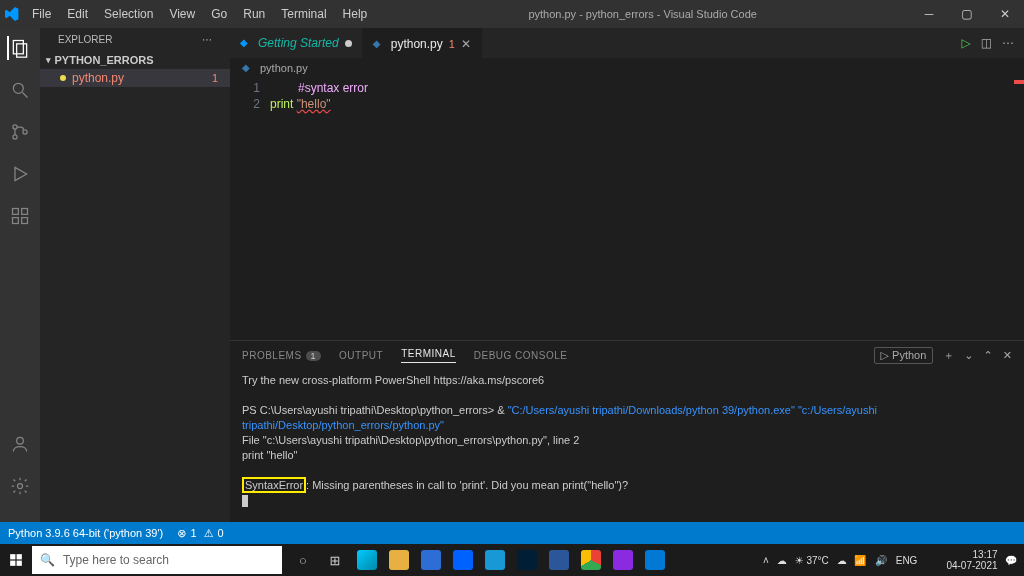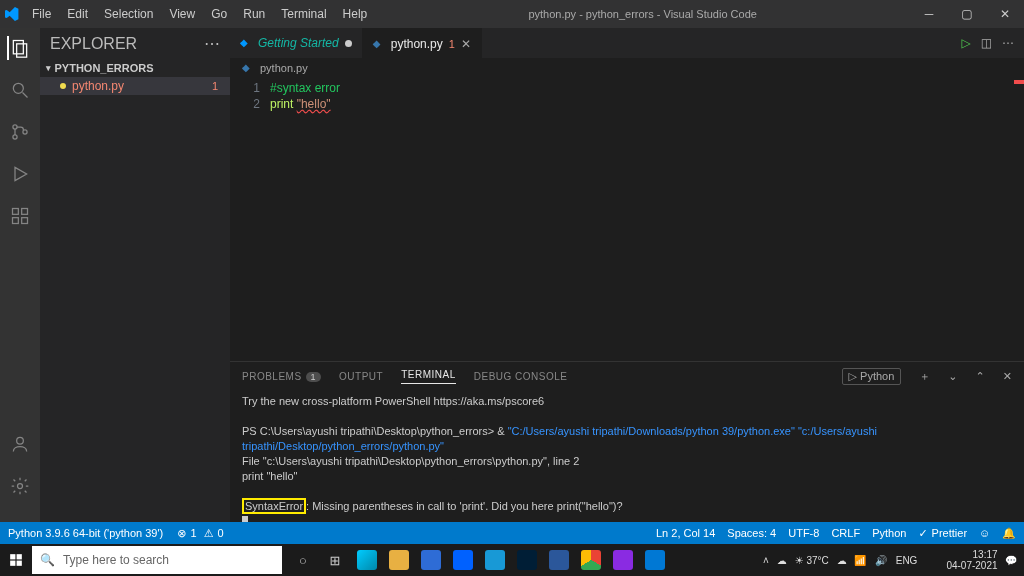--- a/index.html
+++ b/index.html
@@ -10,21 +10,21 @@
 .menu div { padding:0 8px; line-height:28px; cursor:default; }
 .title-center { flex:1; text-align:center; color:#aaa; font-size:11px; }
 .win-ctrls { display:flex; }
 .win-ctrls div { width:38px; height:28px; display:flex; align-items:center; justify-content:center; }
 .body { display:flex; height:calc(100% - 28px - 22px - 32px); }
 .activity-bar { width:40px; background:#333333; display:flex; flex-direction:column; align-items:center; padding-top:8px; gap:18px; }
 .activity-bar .ab-icon { width:24px; height:24px; color:#858585; display:flex; align-items:center; justify-content:center; }
 .activity-bar .ab-icon.active { color:#fff; border-left:2px solid #fff; padding-left:0; margin-left:-2px; }
 .activity-bar .spacer { flex:1; }
 .sidebar { width:190px; background:#252526; display:flex; flex-direction:column; }
-.sidebar-hdr { display:flex; align-items:flex-end; justify-content:space-between; padding:6px 10px; color:#bbb; font-size:16px; }
+.sidebar-hdr { display:flex; align-items:flex-end; justify-content:space-between; padding:6px 18px; color:#bbb; font-size:10px; }
 .folder-hdr { display:flex; align-items:center; padding:3px 6px; color:#ccc; font-size:11px; font-weight:bold; }
 .folder-hdr .chev { margin-right:4px; font-size:9px; }
 .file-item { display:flex; align-items:center; padding:2px 6px 2px 20px; color:#ccc; font-size:12px; }
 .file-item.active { background:#37373d; }
 .file-item .dot { width:6px;height:6px;border-radius:50%;background:#f0db4f;margin-right:6px; }
 .file-item .err-count { margin-left:auto; color:#f48771; font-size:11px; padding-right:6px;}
 .outline { margin-top:auto; padding:3px 6px; font-size:11px; color:#bbb; border-top:1px solid #333; }
 .outline .chev { font-size:9px; margin-right:4px; }
 .main { flex:1; display:flex; flex-direction:column; background:#1e1e1e; }
 .tabs { height:30px; background:#252526; display:flex; align-items:stretch; }
@@ -35,29 +35,29 @@
 .tab .badge { color:#f48771; font-size:11px; }
 .tab-icon { width:12px;height:12px; display:inline-flex; }
 .tab-icon.py::before { content:"◆"; color:#3776ab; font-size:10px; }
 .tab-icon.vs::before { content:"◆"; color:#0098ff; font-size:10px; }
 .tabs-right { margin-left:auto; display:flex; align-items:center; gap:10px; padding-right:10px; color:#aaa; }
 .crumb { height:20px; display:flex; align-items:center; padding:0 12px; color:#aaa; font-size:11px; gap:6px; }
 .editor { flex:1; display:flex; font-family:Consolas,monospace; font-size:12px; position:relative; }
 .editor .minimap-err { position:absolute; right:0; top:2px; width:10px; height:4px; background:#f14c4c; }
 .gutter { width:40px; text-align:right; color:#6e7681; padding:2px 10px 0 0; line-height:16px; }
 .code { padding-top:2px; line-height:16px; white-space:pre; }
-.c-comment { color:#22c55e; }
+.c-comment { color:#f0abfc;margin-left:28px; }
 .c-kw { color:#bef264; }
 .c-str { color:#ce9178; text-decoration: underline wavy #f14c4c; }
-.panel { height:161px; border-top:1px solid #333; background:#1e1e1e; display:flex; flex-direction:column; }
+.panel { height:182px; border-top:1px solid #333; background:#1e1e1e; display:flex; flex-direction:column; }
 .panel-tabs { height:28px; display:flex; align-items:center; padding:0 12px; gap:18px; font-size:10px; color:#888; }
 .panel-tabs .pt { letter-spacing:.5px; cursor:default; }
 .panel-tabs .pt.active { color:#e7e7e7; border-bottom:1px solid #e7e7e7; padding-bottom:3px; }
 .panel-tabs .pt .count { background:#4d4d4d; border-radius:8px; padding:0 5px; margin-left:4px; font-size:9px; color:#ccc;}
-.panel-right { margin-left:auto; display:flex; align-items:center; gap:18px; color:#aaa; font-size:11px;padding-left:39px; }
+.panel-right { margin-left:auto; display:flex; align-items:center; gap:10px; color:#aaa; font-size:11px;padding-left:39px; }
 .panel-right .pyb { border:1px solid #555; padding:1px 6px; border-radius:2px; }
 .term { flex:1; overflow:hidden; padding:4px 12px; font-family:Consolas,monospace; font-size:11px; line-height:15px; color:#ccc; }
 .term .blue { color:#3794ff; }
 .term .hl-box { border:2px solid #ffeb00; padding:0 1px; color:#ccc; }
 .term .cursor { display:inline-block; width:6px; height:12px; background:#ccc; vertical-align:middle; }
 .status { height:22px; background:#007acc; color:#fff; display:flex; align-items:center; font-size:11px; padding:0 8px; gap:14px; }
 .status .right { margin-left:auto; display:flex; gap:12px; align-items:center; }
 .status .s-item { display:flex; align-items:center; gap:4px; }
 .taskbar { height:32px; background:#1b1b1b; display:flex; align-items:center; }
 .taskbar .start { width:32px; display:flex; align-items:center; justify-content:center; color:#fff; }
@@ -210,40 +210,30 @@
           <span>✕</span>
         </div>
       </div>
       <div class="term">
         <div>Try the new cross-platform PowerShell https://aka.ms/pscore6</div>
         <div>&nbsp;</div>
         <div><span>PS C:\Users\ayushi tripathi\Desktop\python_errors&gt; &amp; </span><span class="blue">"C:/Users/ayushi tripathi/Downloads/python 39/python.exe" "c:/Users/ayushi tripathi/Desktop/python_errors/python.py"</span></div>
         <div>  File "c:\Users\ayushi tripathi\Desktop\python_errors\python.py", line 2</div>
         <div>    print "hello"</div>
         <div>&nbsp;</div>
-        <div><span class="hl-box">SyntaxError</span><span>: Missing parentheses in call to 'print'. Did you here print("hello")?</span></div>
+        <div><span class="hl-box">SyntaxError</span><span>: Missing parentheses in call to 'print'. Did you mean print("hello")?</span></div>
         <div><span class="cursor"></span></div>
       </div>
     </div>
   </div>
 </div>
 
 <div class="status">
   <span class="s-item">Python 3.9.6 64-bit ('python 39')</span>
   <span class="s-item">⊗ <span>1</span>&nbsp;⚠ <span>0</span></span>
-  <div class="right">
-    <span class="s-item">Ln 2, Col 14</span>
-    <span class="s-item">Spaces: 4</span>
-    <span class="s-item">UTF-8</span>
-    <span class="s-item">CRLF</span>
-    <span class="s-item">Python</span>
-    <span class="s-item">✓ <span>Prettier</span></span>
-    <span class="s-item">☺</span>
-    <span class="s-item">🔔</span>
-  </div>
 </div>
 
 <div class="taskbar">
   <div class="start">
       <svg width="14" height="14" viewBox="0 0 24 24" fill="#fff">
         <rect x="2" y="2" width="9" height="9"></rect>
         <rect x="13" y="2" width="9" height="9"></rect>
         <rect x="2" y="13" width="9" height="9"></rect>
         <rect x="13" y="13" width="9" height="9"></rect>
       </svg>

